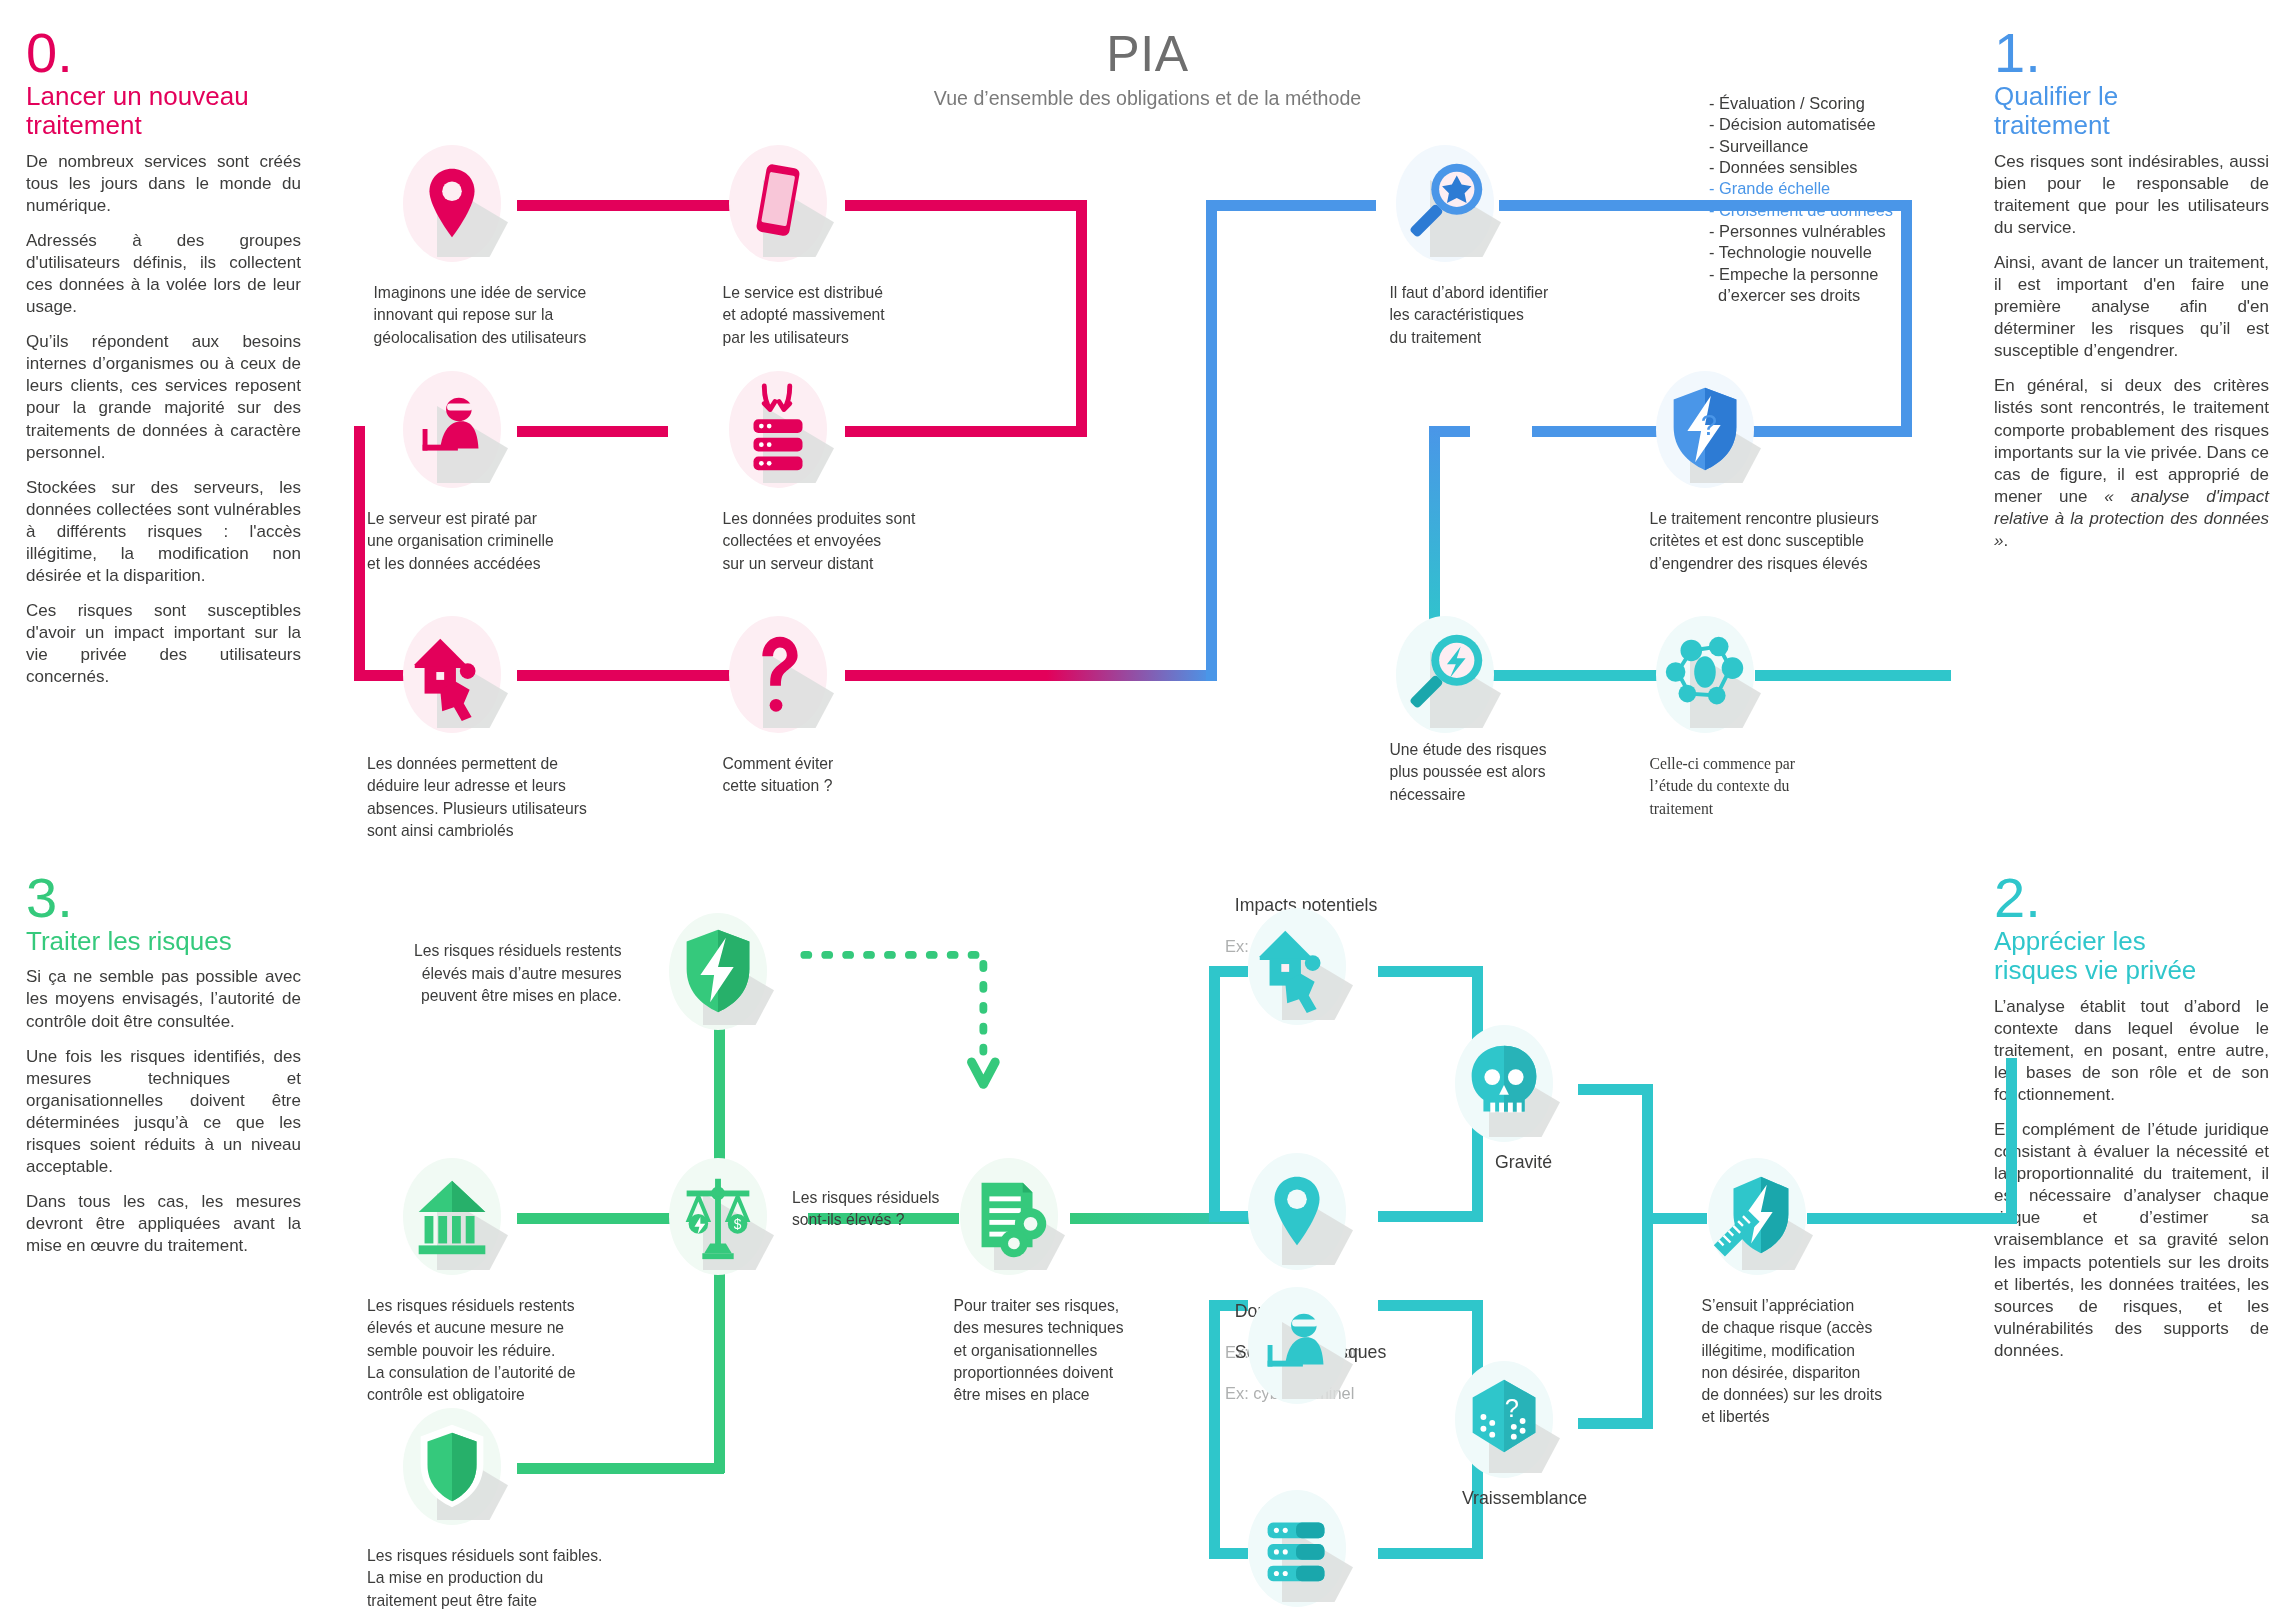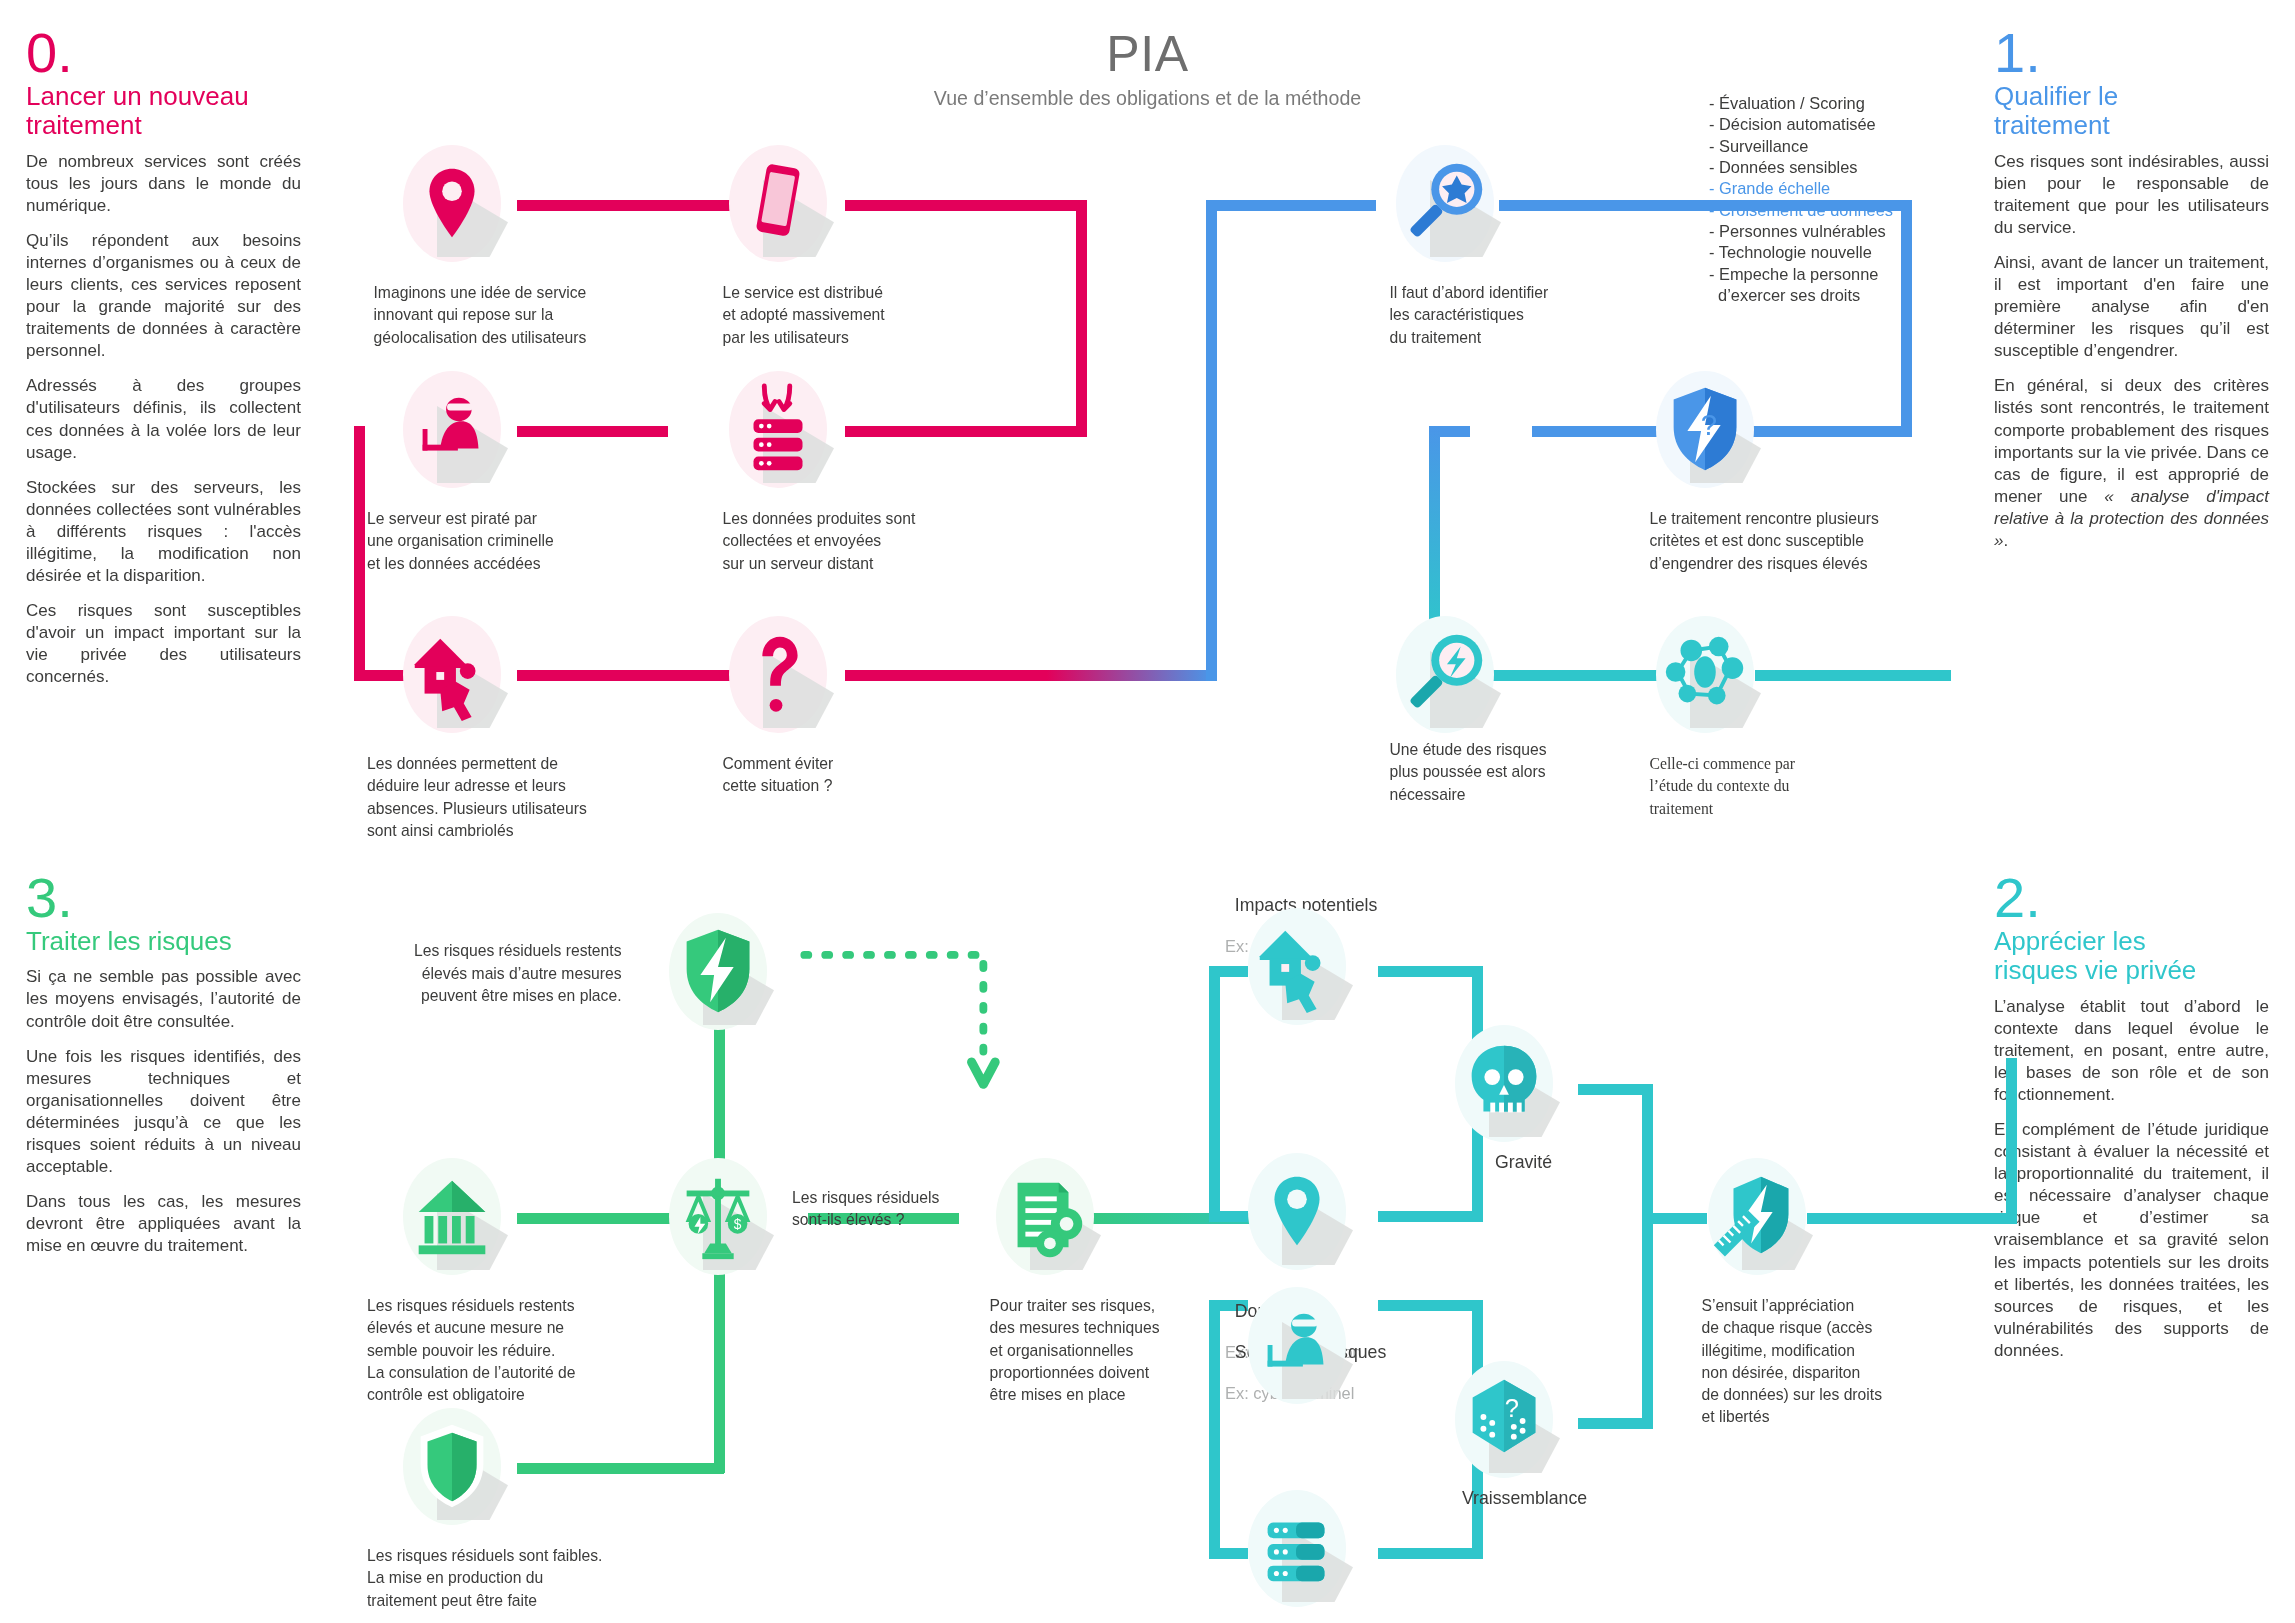--- a/index.html
+++ b/index.html
@@ -66,22 +66,22 @@
 <div id="title" class="abs">
   <div class="t">PIA</div>
   <div class="s">Vue d’ensemble des obligations et de la méthode</div>
 </div>
 
 <div class="col abs" style="left:26px; top:26px;">
   <div class="num pink">0.</div>
   <div class="head pink" style="white-space:pre-line">Lancer un nouveau
 traitement</div>
   <p>De nombreux services sont créés tous les jours dans le monde du numérique.</p>
+  <p>Adressés à des groupes d'utilisateurs définis, ils collectent ces données à la volée lors de leur usage.</p>
   <p>Qu’ils répondent aux besoins internes d’organismes ou à ceux de leurs clients, ces services reposent pour la grande majorité sur des traitements de données à caractère personnel.</p>
-  <p>Adressés à des groupes d'utilisateurs définis, ils collectent ces données à la volée lors de leur usage.</p>
   <p>Stockées sur des serveurs, les données collectées sont vulnérables à différents risques : l'accès illégitime, la modification non désirée et la disparition.</p>
   <p class="lastp">Ces risques sont susceptibles d'avoir un impact important sur la vie privée des utilisateurs concernés.</p>
 </div>
 
 <div class="col abs" style="left:26px; top:871px;">
   <div class="num green">3.</div>
   <div class="head green" style="white-space:pre-line">Traiter les risques</div>
   <p>Si ça ne semble pas possible avec les moyens envisagés, l’autorité de contrôle doit être consultée.</p>
   <p>Une fois les risques identifiés, des mesures techniques et organisationnelles doivent être déterminées jusqu’à ce que les risques soient réduits à un niveau acceptable.</p>
   <p class="lastp">Dans tous les cas, les mesures devront être appliquées avant la mise en œuvre du traitement.</p>
@@ -397,21 +397,21 @@
         <path d="M32 51l-6 10h5l-2 8 8-11h-5z" fill="#fff"></path>
         <text x="70" y="63" font-family="Liberation Sans, sans-serif" font-size="14" fill="#fff" text-anchor="middle">$</text>
         <path d="M42 78h16l6 10H36z" fill="#35c97c"></path>
         <rect x="34" y="88" width="32" height="6" fill="#35c97c"></rect>
       </svg>
   </div>
   <div class="cap" style="left:123px; top:19.6px;">Les risques résiduels
 sont-ils élevés ?</div>
 </div>
 
-<div class="node" style="left:960px; top:1167px;margin-left:36px;">
+<div class="node" style="left:960px; top:1167px;">
   <div class="disc">
     <div class="bg bggreen"></div>
       <div class="shadow"></div>
     <svg viewBox="0 0 100 100">
         <path d="M22 16h42l10 10v56H22z" fill="#35c97c"></path>
         <path d="M64 16l10 10H64z" fill="#27b06a"></path>
         <g fill="#fff">
           <rect x="30" y="30" width="32" height="5"></rect>
           <rect x="30" y="42" width="32" height="5"></rect>
           <rect x="30" y="54" width="32" height="5"></rect>

